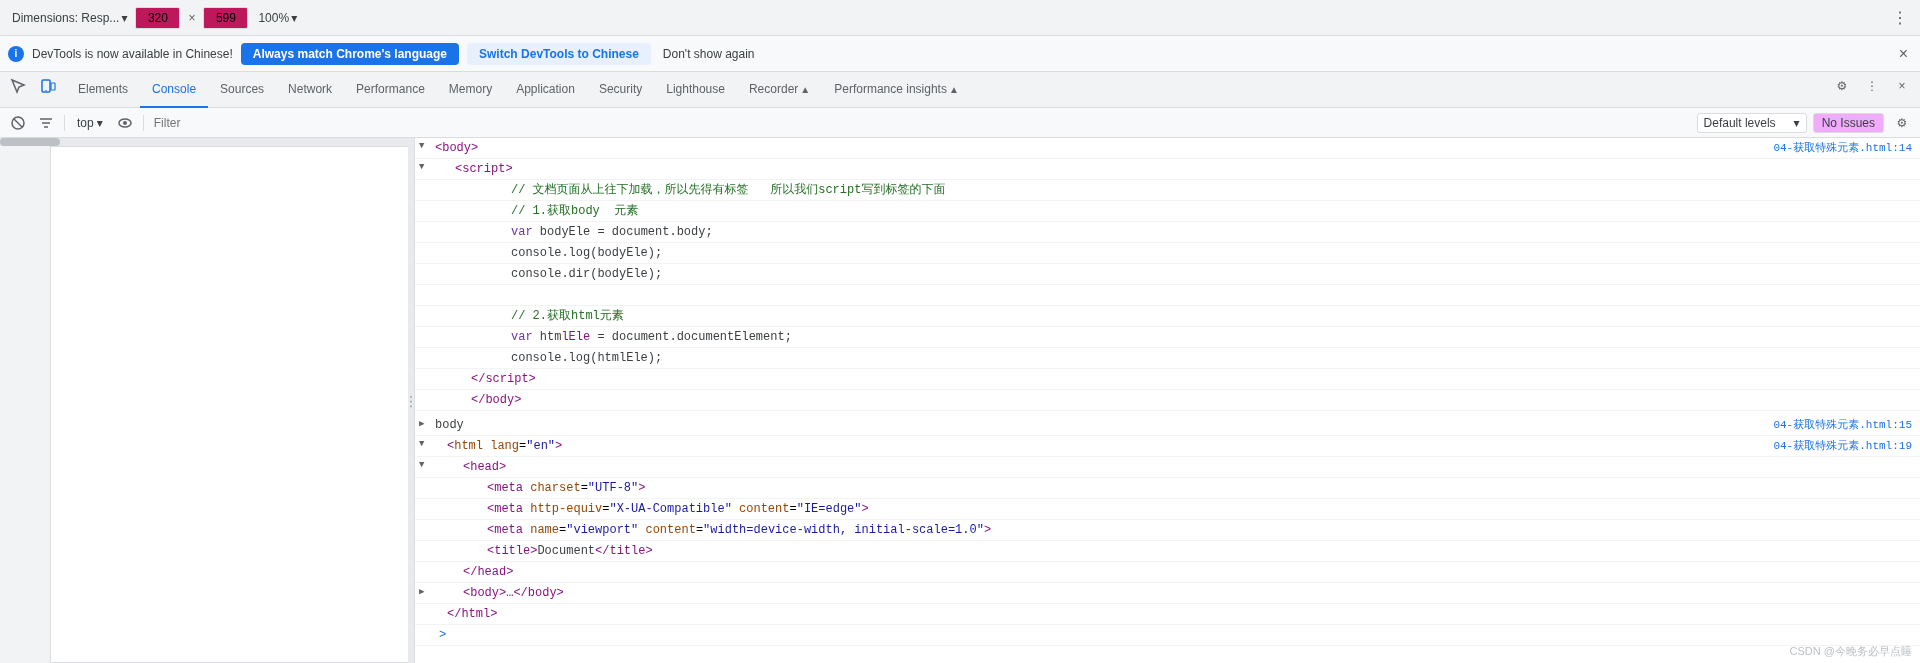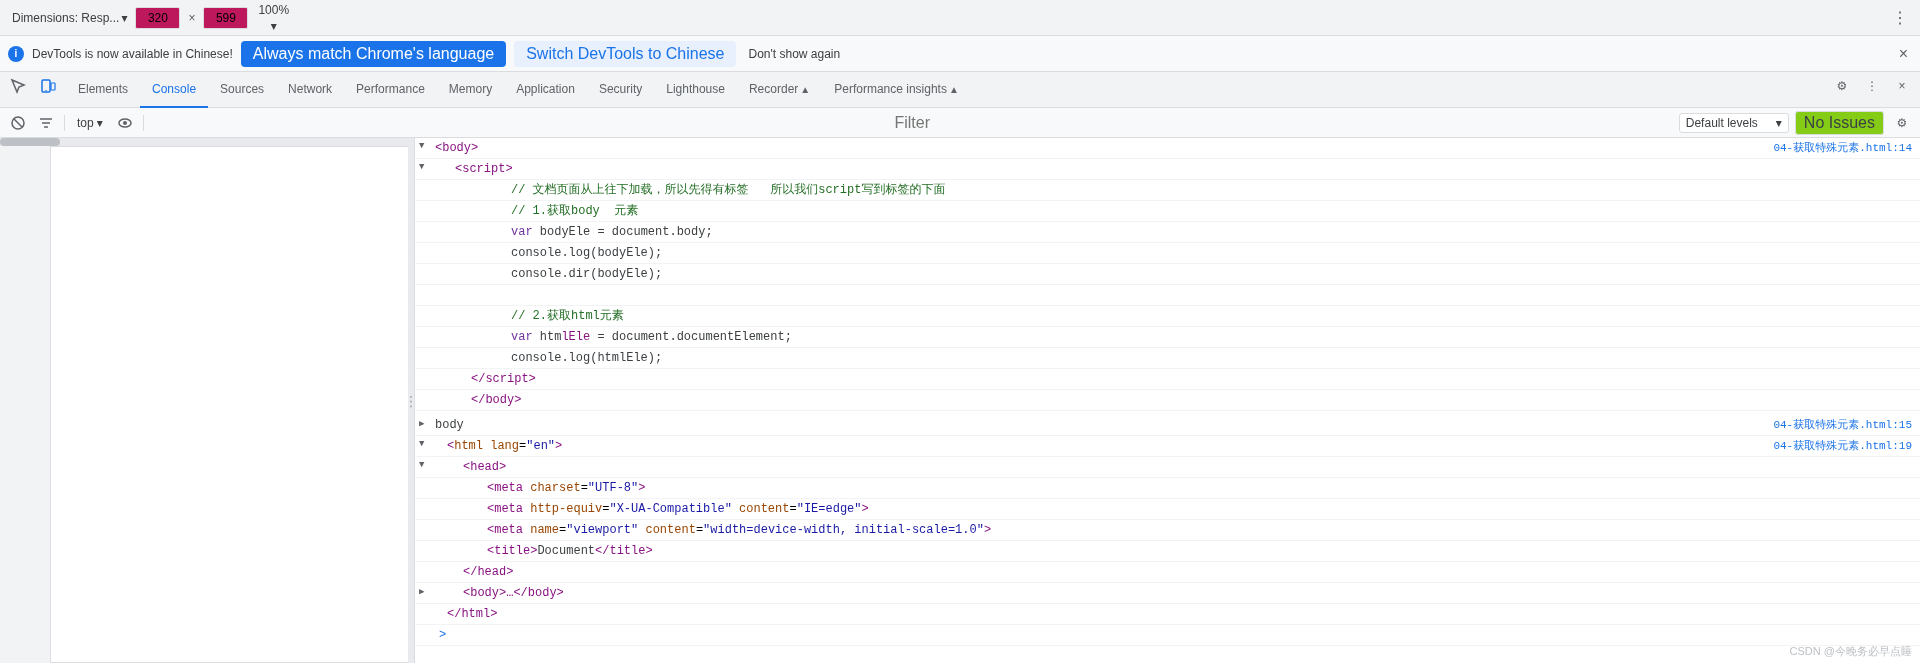--- a/index.html
+++ b/index.html
@@ -39,21 +39,20 @@
       background: #be185d;
     }
     .dim-x { padding: 0 4px; color: #5f6368; }
     .zoom-dropdown {
       display: flex;
       align-items: center;
       gap: 2px;
       cursor: pointer;
       padding: 2px 6px;
       border-radius: 3px;
-      flex-direction: column;
     }
     .top-bar-spacer { flex: 1; }
     .top-bar-more {
       cursor: pointer;
       padding: 4px;
       border-radius: 3px;
       color: #5f6368;
       font-size: 16px;
     }
 
@@ -82,22 +81,22 @@
     }
     .notif-text {
       font-size: 12px;
       color: #3c4043;
     }
     .notif-btn {
       padding: 4px 12px;
       border-radius: 4px;
       border: none;
       cursor: pointer;
-      font-size: 16px;
-      font-weight: 400;
+      font-size: 12px;
+      font-weight: 700;
     }
     .notif-btn-primary {
       background: #1a73e8;
       color: white;
     }
     .notif-btn-secondary {
       background: #e8f0fe;
       color: #1a73e8;
     }
     .notif-dismiss {
@@ -216,25 +215,24 @@
       border-radius: 3px;
       cursor: pointer;
       font-size: 12px;
       color: #3c4043;
     }
     .filter-input {
       flex: 1;
       height: 22px;
       border: none;
       background: transparent;
-      font-size: 16px;
+      font-size: 12px;
       color: #3c4043;
       outline: none;
       padding: 0 4px;
-      text-align: center;
     }
     .console-toolbar-right {
       display: flex;
       align-items: center;
       gap: 6px;
       margin-left: auto;
     }
     .levels-dropdown {
       display: flex;
       align-items: center;
@@ -247,24 +245,24 @@
       border: 1px solid #dadce0;
       background: #fff;
     }
     .issues-btn {
       display: flex;
       align-items: center;
       gap: 4px;
       padding: 2px 8px;
       border-radius: 3px;
       cursor: pointer;
-      font-size: 16px;
+      font-size: 12px;
       color: #3c4043;
       border: 1px solid #dadce0;
-      background: #84cc16;
+      background: #f0abfc;
     }
     .console-settings-btn {
       width: 24px;
       height: 24px;
       display: flex;
       align-items: center;
       justify-content: center;
       cursor: pointer;
       border-radius: 3px;
       color: #5f6368;

